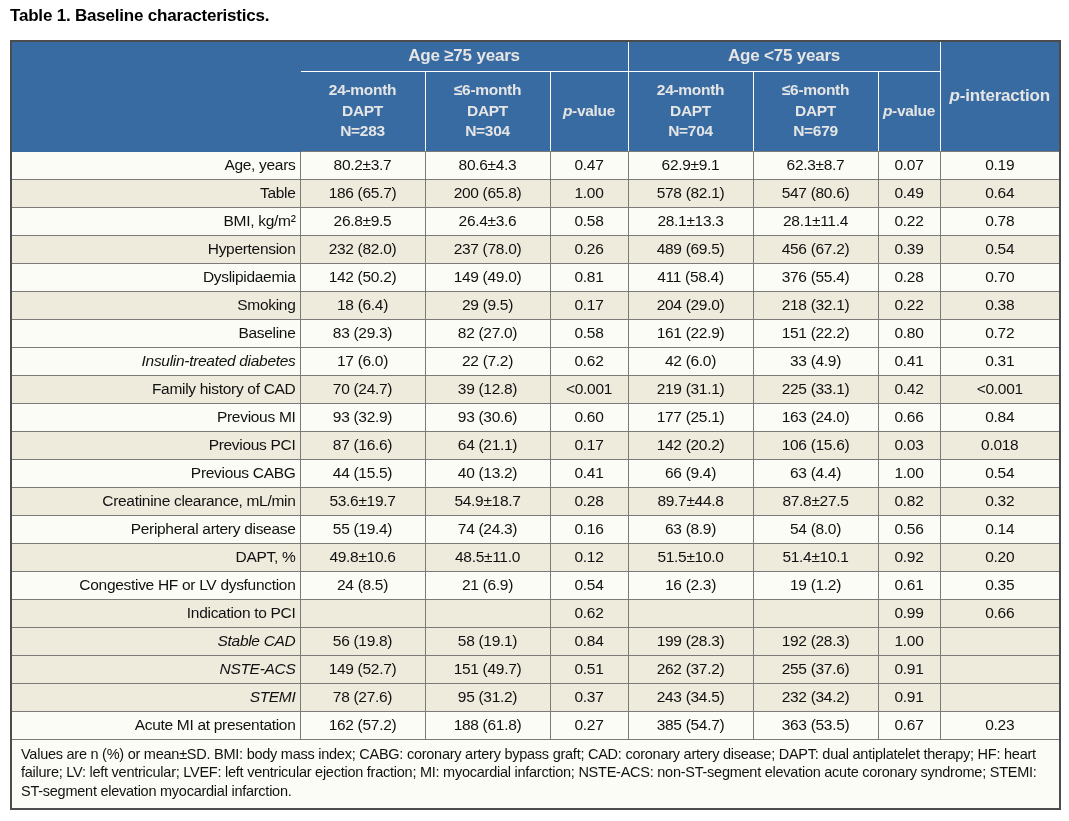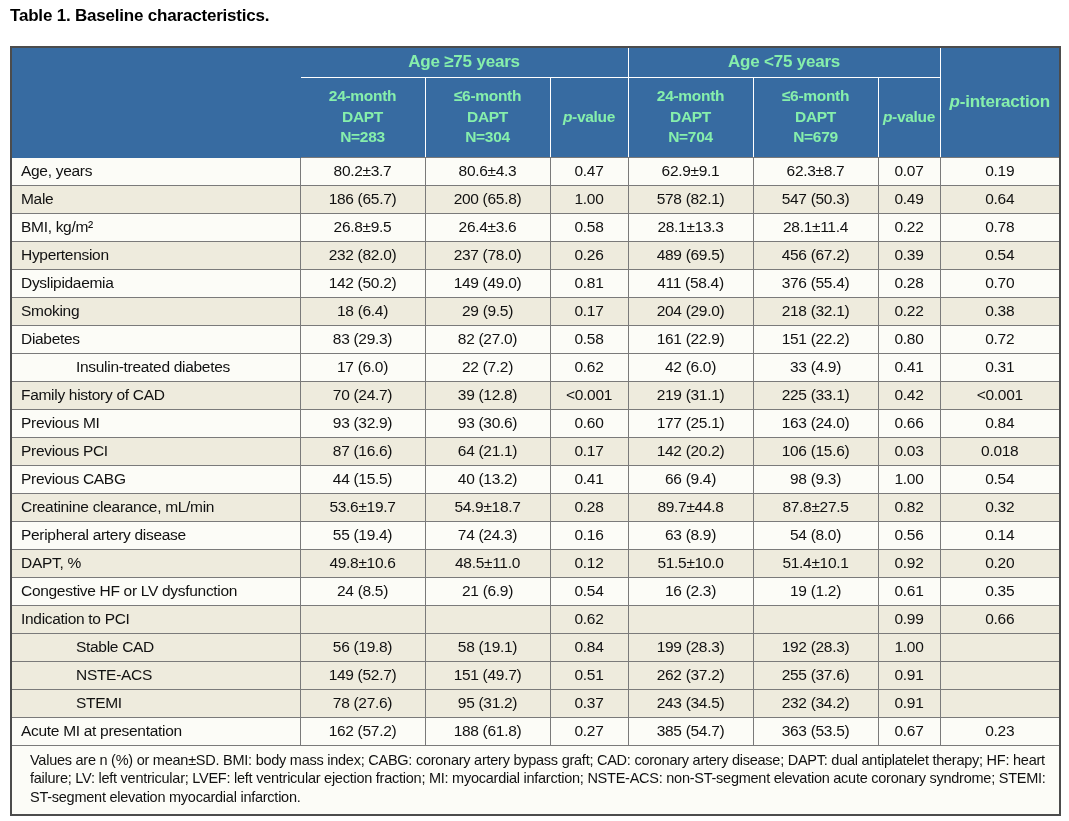--- a/index.html
+++ b/index.html
@@ -17,34 +17,34 @@
     width: 1069px;
     font-family: "Liberation Sans", "DejaVu Sans", sans-serif;
     color: var(--text-dark);
   }
   .page { padding: 6px 10px 10px 10px; }
 
   .table-title {
     font-size: 17px;
     font-weight: bold;
     letter-spacing: -0.2px;
-    margin: 0 0 20px 0;
+    margin: 0 0 14px 0;
     color: #000;
   }
 
   table.baseline {
     border-collapse: collapse;
     table-layout: fixed;
     width: 1049px;
     border: 2px solid var(--border-dark);
   }
 
   thead th {
     background: var(--header-blue);
-    color: #86efac;
+    color: #e5e5e5;
     font-weight: bold;
     border: 1px solid #ffffff;
     text-align: center;
     vertical-align: middle;
     padding: 2px 2px;
   }
   thead th.corner { border: 1px solid var(--header-blue); }
   thead tr.group-row th { height: 30px; font-size: 17px; letter-spacing: -0.2px; }
   thead tr.sub-row th { height: 80px; font-size: 15.5px; letter-spacing: -0.3px; }
   thead th.span-col { font-size: 16px; letter-spacing: -0.2px; }
@@ -56,31 +56,31 @@
   tbody td {
     border: 1px solid var(--border-gray);
     height: 28px;
     font-size: 15.5px;
     letter-spacing: -0.3px;
     padding: 1px 4px;
     background: var(--row-plain);
     vertical-align: middle;
   }
   tbody tr.shaded td { background: var(--row-shaded); }
-  tbody td.label { text-align: left; padding-left: 9px; }
-  tbody td.label.indent { padding-left: 64px; }
+  tbody td.label { text-align: right; padding-left: 9px; }
+  tbody td.label.indent { padding-left: 64px; font-style: italic; }
   tbody td.val { text-align: center; }
 
   tfoot td {
     background: var(--row-plain);
     border-top: 1px solid var(--border-gray);
     font-size: 14.5px;
     letter-spacing: -0.25px;
     line-height: 1.3;
-    padding: 5px 9px 7px 18px;
+    padding: 5px 9px 7px 9px;
     text-align: left;
     vertical-align: top;
   }
 </style>
 </head>
 <body>
 
 <div class="page">
   <div class="table-title">Table 1. Baseline characteristics.</div>
 
@@ -132,26 +132,26 @@
           <td class="label">Age, years</td>
           <td class="val">80.2±3.7</td>
           <td class="val">80.6±4.3</td>
           <td class="val">0.47</td>
           <td class="val">62.9±9.1</td>
           <td class="val">62.3±8.7</td>
           <td class="val">0.07</td>
           <td class="val">0.19</td>
         </tr>
         <tr class="shaded">
-          <td class="label">Male</td>
+          <td class="label">Table</td>
           <td class="val">186 (65.7)</td>
           <td class="val">200 (65.8)</td>
           <td class="val">1.00</td>
           <td class="val">578 (82.1)</td>
-          <td class="val">547 (50.3)</td>
+          <td class="val">547 (80.6)</td>
           <td class="val">0.49</td>
           <td class="val">0.64</td>
         </tr>
         <tr>
           <td class="label">BMI, kg/m²</td>
           <td class="val">26.8±9.5</td>
           <td class="val">26.4±3.6</td>
           <td class="val">0.58</td>
           <td class="val">28.1±13.3</td>
           <td class="val">28.1±11.4</td>
@@ -182,21 +182,21 @@
           <td class="label">Smoking</td>
           <td class="val">18 (6.4)</td>
           <td class="val">29 (9.5)</td>
           <td class="val">0.17</td>
           <td class="val">204 (29.0)</td>
           <td class="val">218 (32.1)</td>
           <td class="val">0.22</td>
           <td class="val">0.38</td>
         </tr>
         <tr>
-          <td class="label">Diabetes</td>
+          <td class="label">Baseline</td>
           <td class="val">83 (29.3)</td>
           <td class="val">82 (27.0)</td>
           <td class="val">0.58</td>
           <td class="val">161 (22.9)</td>
           <td class="val">151 (22.2)</td>
           <td class="val">0.80</td>
           <td class="val">0.72</td>
         </tr>
         <tr>
           <td class="label indent">Insulin-treated diabetes</td>
@@ -237,21 +237,21 @@
           <td class="val">106 (15.6)</td>
           <td class="val">0.03</td>
           <td class="val">0.018</td>
         </tr>
         <tr>
           <td class="label">Previous CABG</td>
           <td class="val">44 (15.5)</td>
           <td class="val">40 (13.2)</td>
           <td class="val">0.41</td>
           <td class="val">66 (9.4)</td>
-          <td class="val">98 (9.3)</td>
+          <td class="val">63 (4.4)</td>
           <td class="val">1.00</td>
           <td class="val">0.54</td>
         </tr>
         <tr class="shaded">
           <td class="label">Creatinine clearance, mL/min</td>
           <td class="val">53.6±19.7</td>
           <td class="val">54.9±18.7</td>
           <td class="val">0.28</td>
           <td class="val">89.7±44.8</td>
           <td class="val">87.8±27.5</td>

